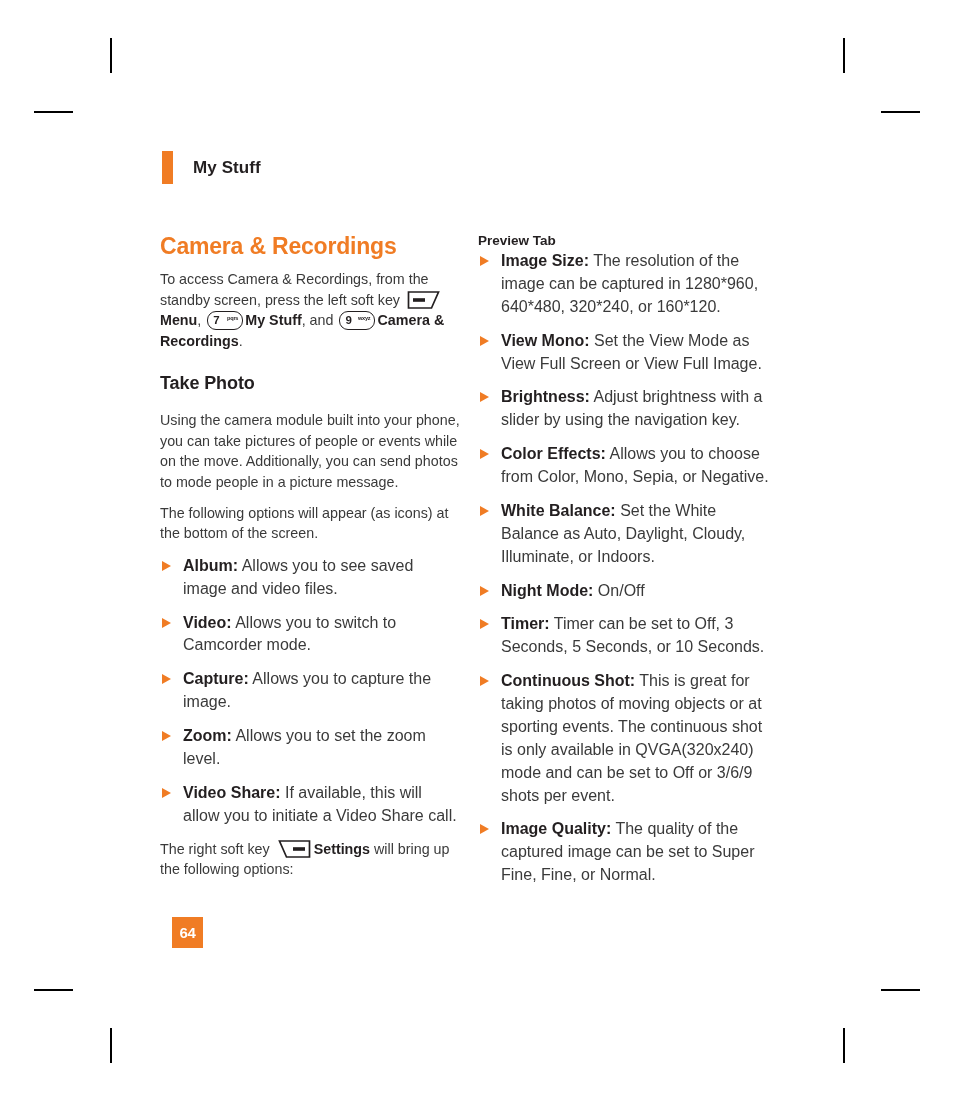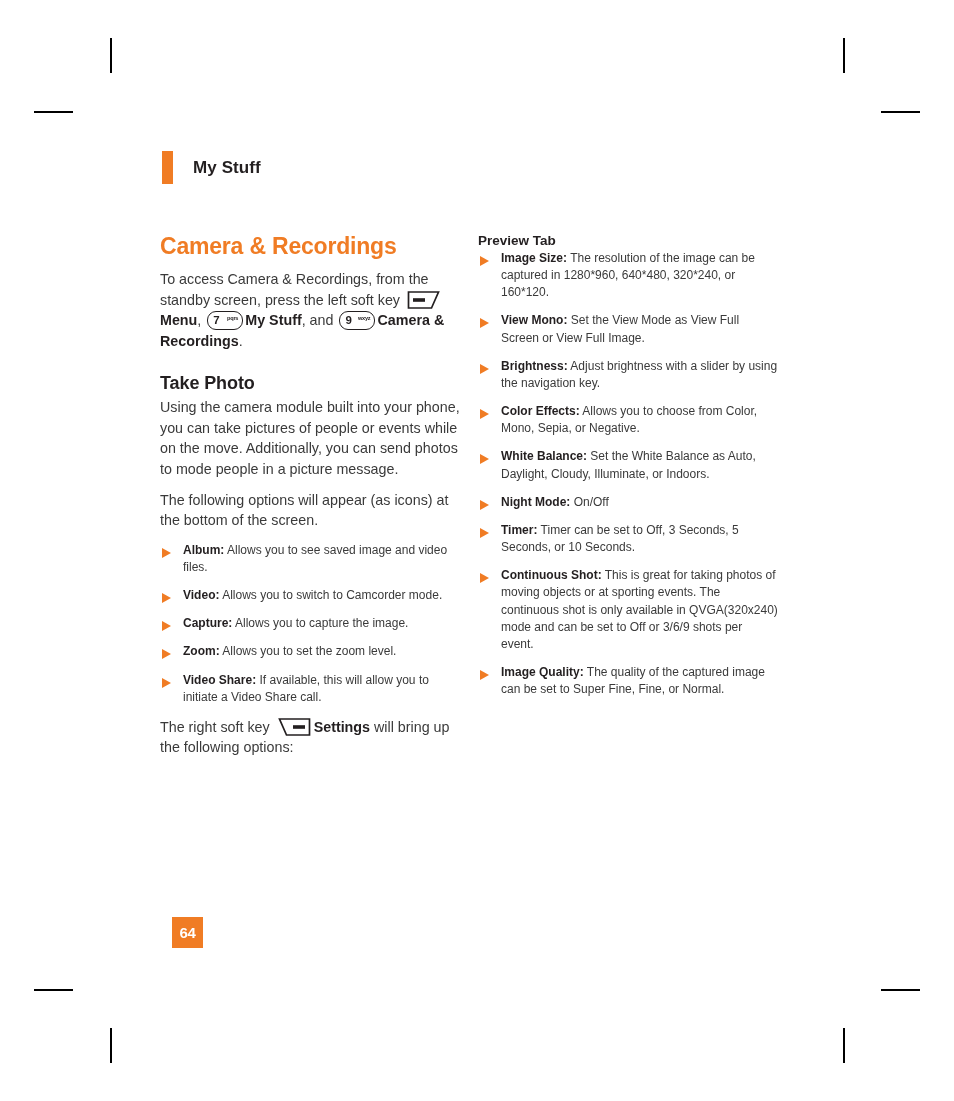--- a/index.html
+++ b/index.html
@@ -65,21 +65,21 @@
 
   h1.section-title {
     margin: 0 0 10px 0;
     font-size: 23px;
     font-weight: bold;
     color: #F07C24;
     letter-spacing: -0.2px;
     line-height: 1.15;
   }
   h2.sub-title {
-    margin: 22px 0 3px 0;
+    margin: 22px 0 16px 0;
     font-size: 18px;
     font-weight: bold;
     color: #231f20;
     letter-spacing: -0.1px;
   }
   h3.minor-title {
     margin: 0 0 2px 0;
     font-size: 13.5px;
     font-weight: bold;
     color: #231f20;
@@ -95,21 +95,21 @@
 
   ul.bullets {
     list-style: none;
     margin: 0 0 10px 0;
     padding: 0;
   }
   ul.bullets li {
     position: relative;
     padding-left: 23px;
     margin-bottom: 11px;
-    font-size: 12px;
+    font-size: 16px;
     line-height: 1.43;
     color: #3a3a3a;
   }
   ul.bullets li .tri {
     position: absolute;
     left: 2px;
     top: 6px;
     width: 0;
     height: 0;
     border-left: 9px solid #F07C24;

